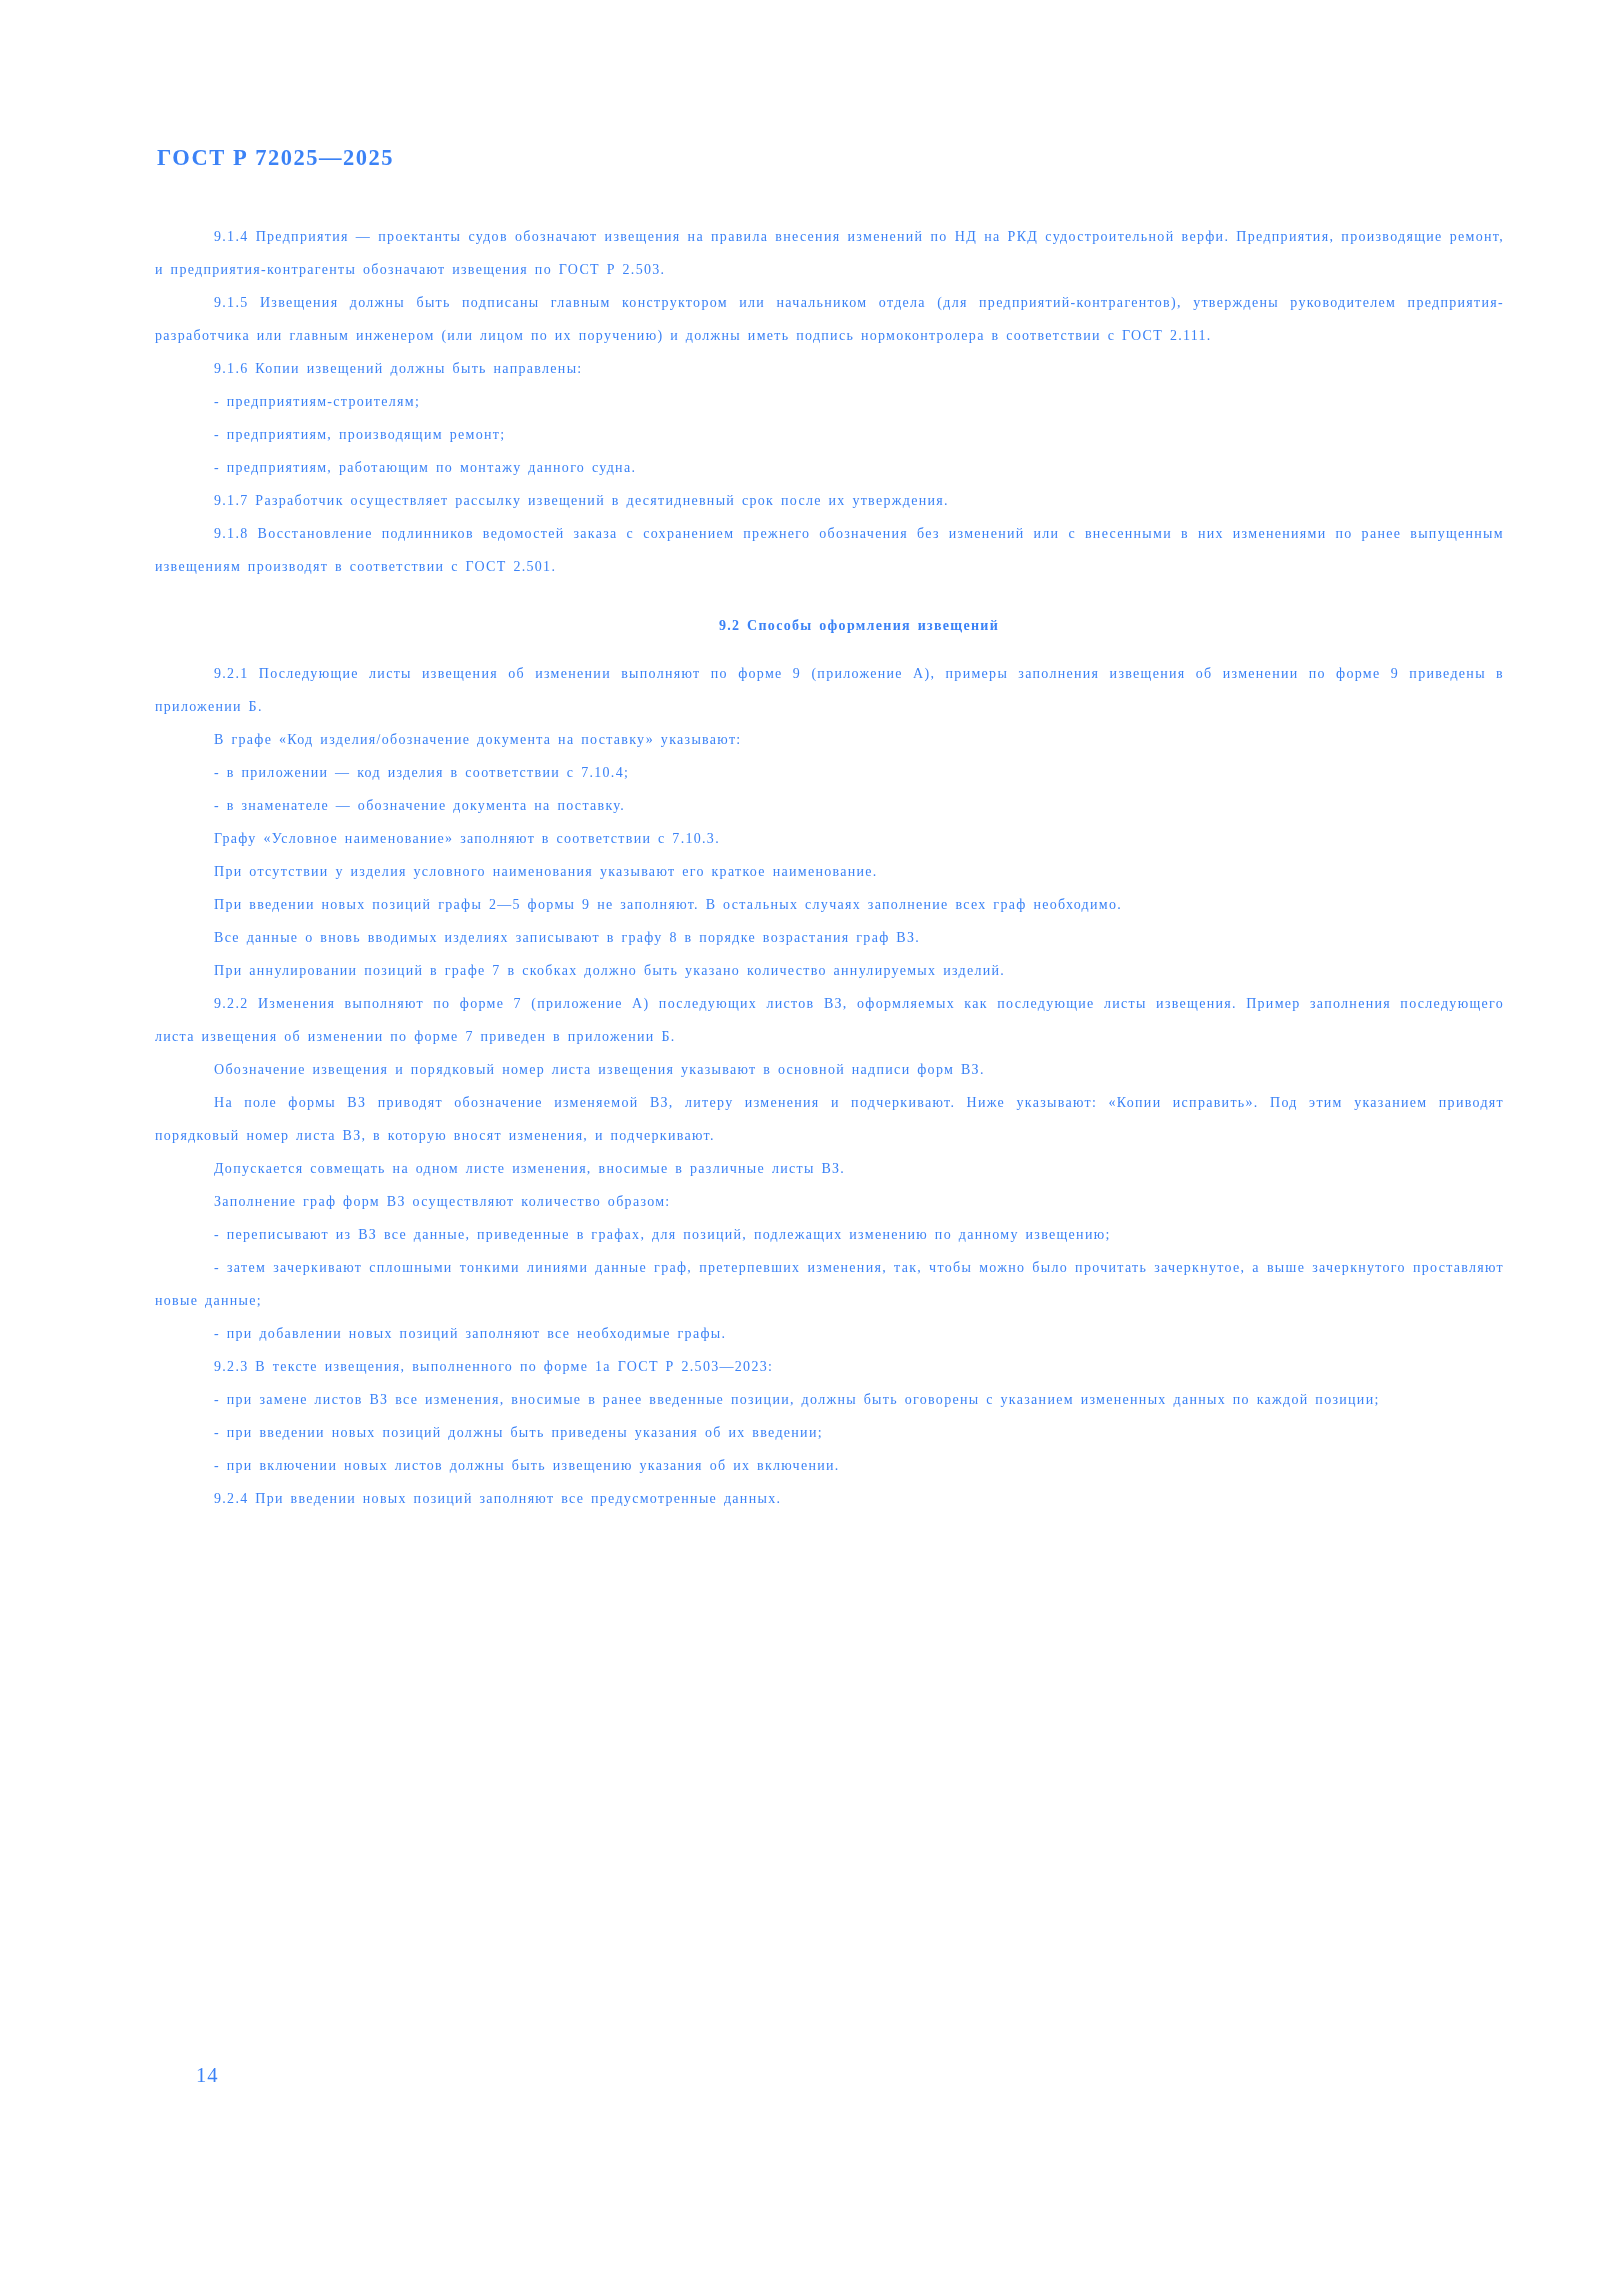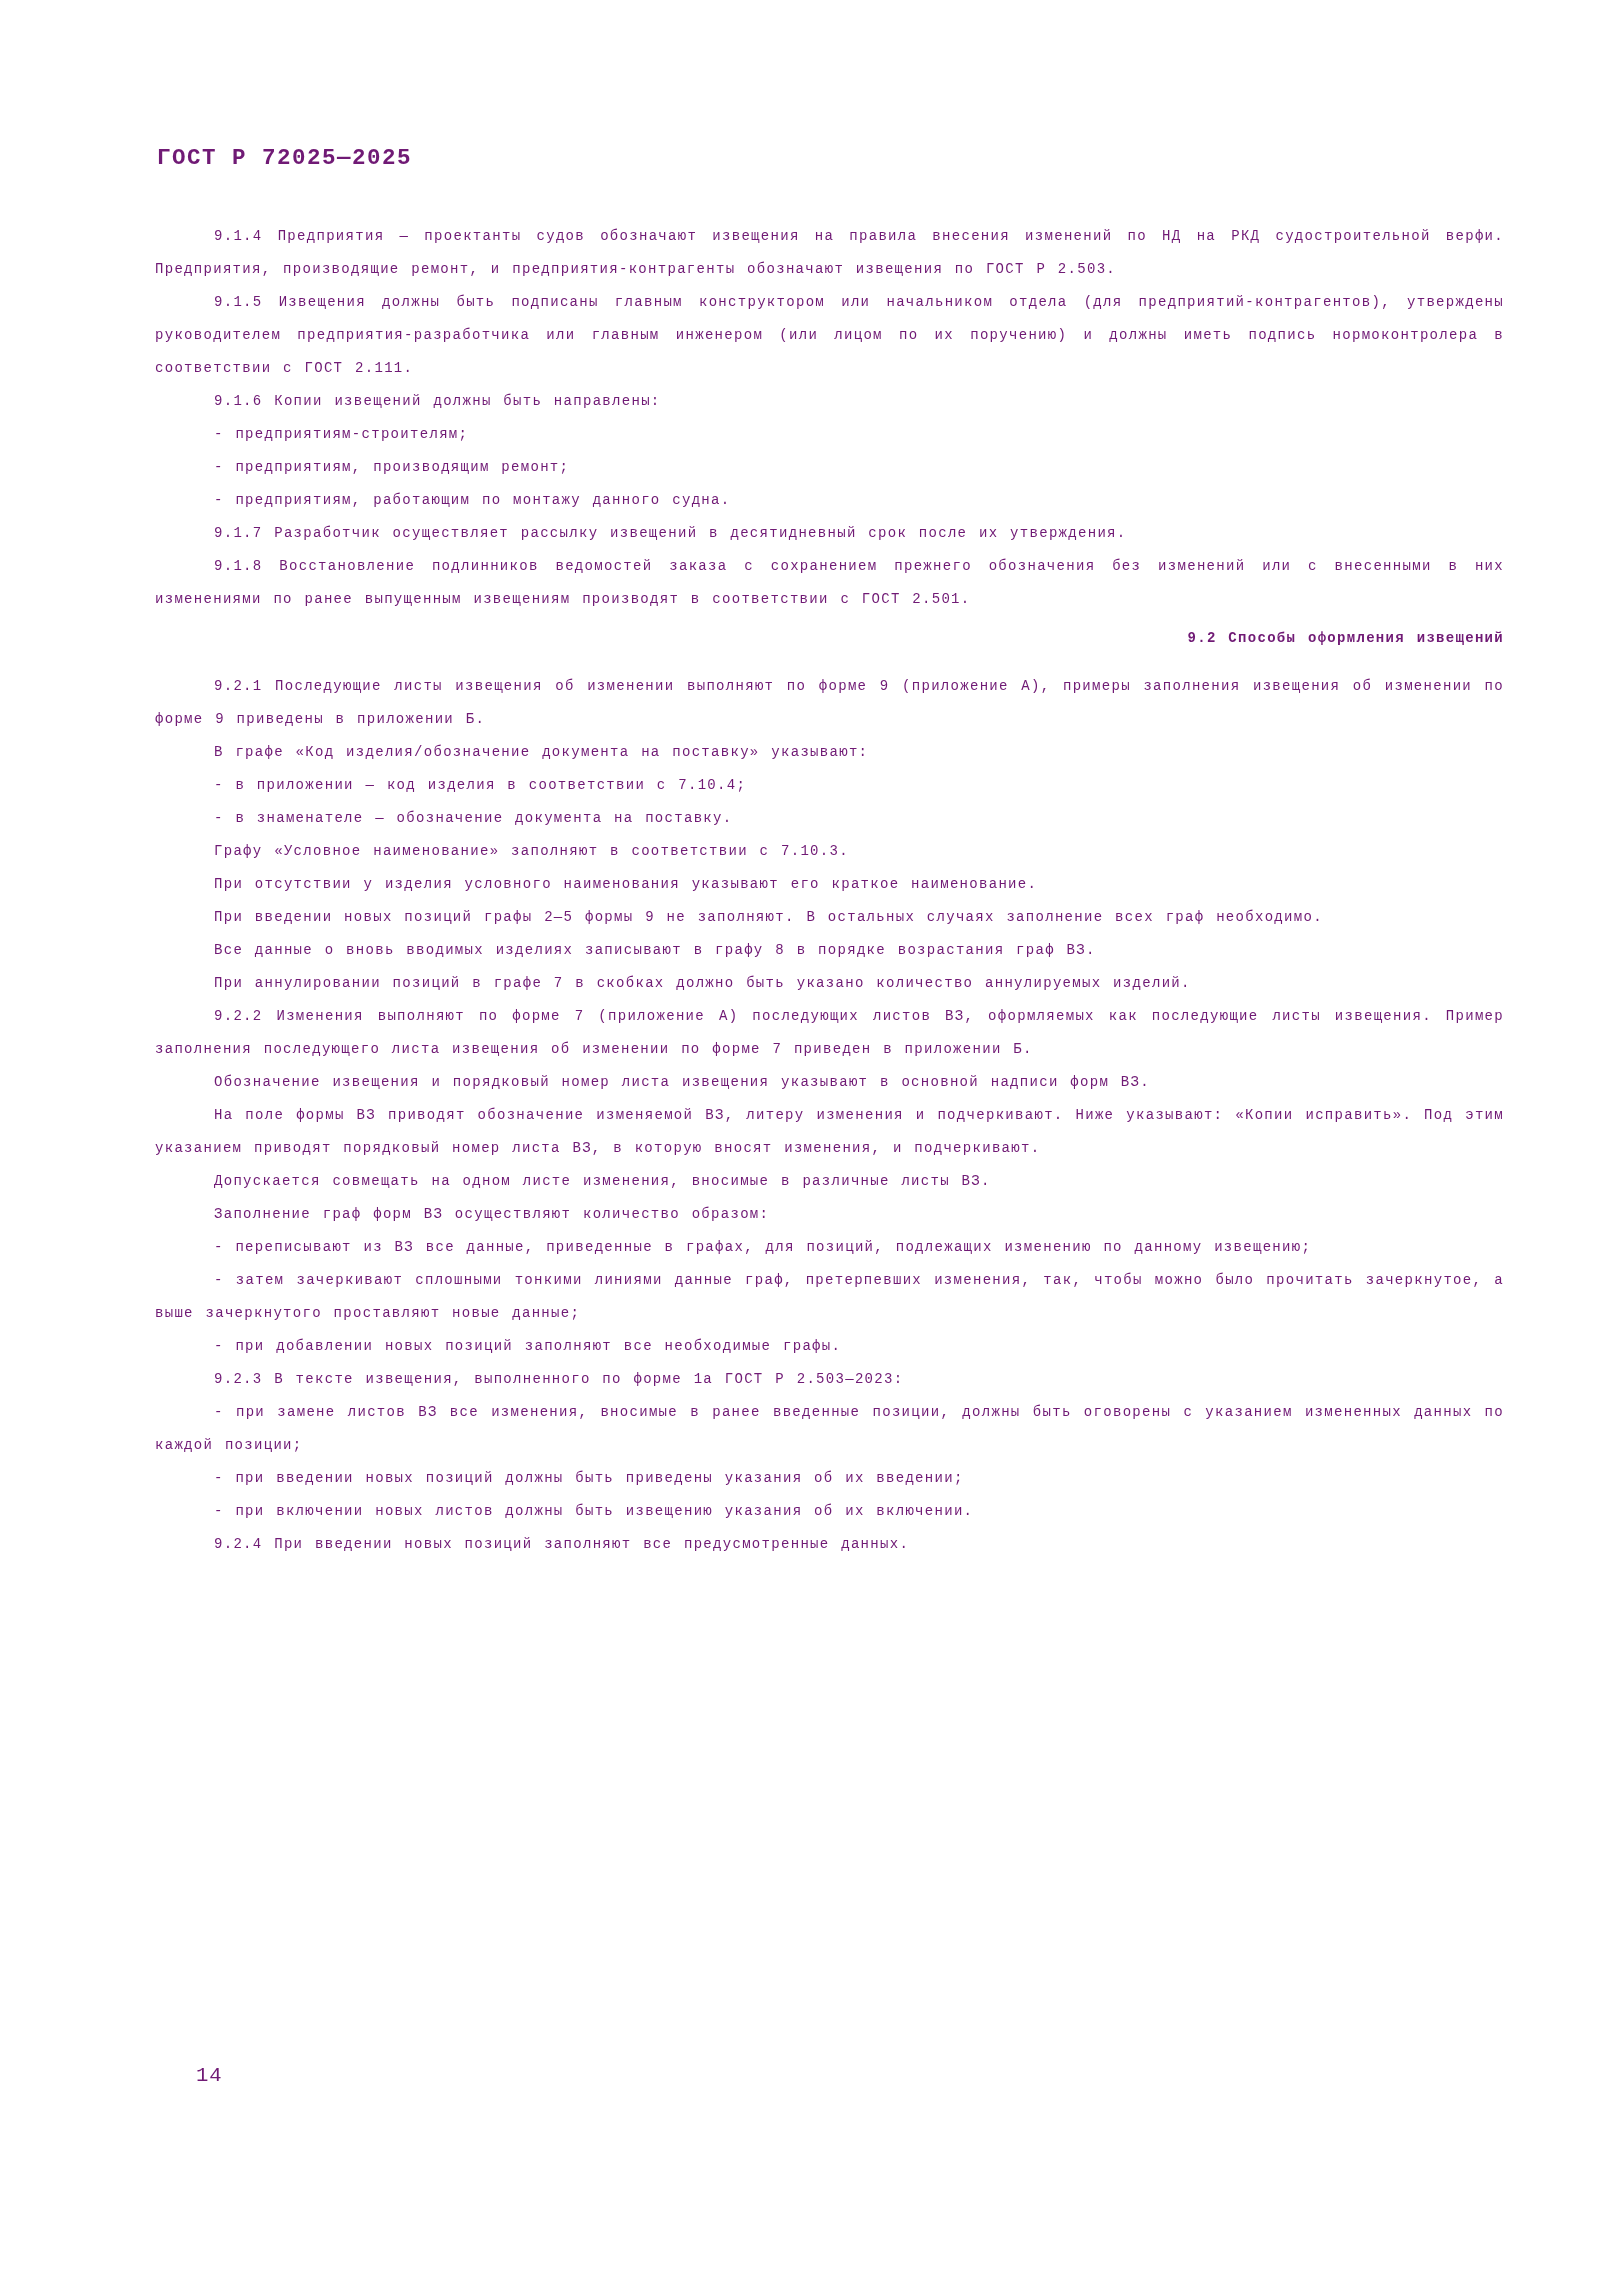--- a/index.html
+++ b/index.html
@@ -5,22 +5,22 @@
   html, body {
     margin: 0;
     padding: 0;
     background: #ffffff;
   }
   .page {
     position: relative;
     width: 1621px;
     height: 2293px;
     background: #ffffff;
-    font-family: Liberation Mono, monospace;
-    color: #701a75;
+    font-family: Liberation Serif, serif;
+    color: #3b82f6;
     overflow: hidden;
   }
   .doc-header {
     position: absolute;
     left: 157px;
     top: 145px;
     font-size: 22.5px;
     font-weight: bold;
     letter-spacing: 1.5px;
     white-space: nowrap;
@@ -35,22 +35,22 @@
     margin: 0;
     font-size: 14px;
     line-height: 33px;
     letter-spacing: 1.3px;
     word-spacing: 2px;
     text-align: justify;
     text-indent: 59px;
   }
   .para.heading {
     font-weight: bold;
-    text-align: right;
-    margin-top: 6px;
+    text-align: center;
+    margin-top: 26px;
     margin-bottom: 14.7px;
   }
   .page-number {
     position: absolute;
     left: 196px;
     top: 2064px;
     font-size: 20.6px;
     letter-spacing: 1px;
   }
 </style>

